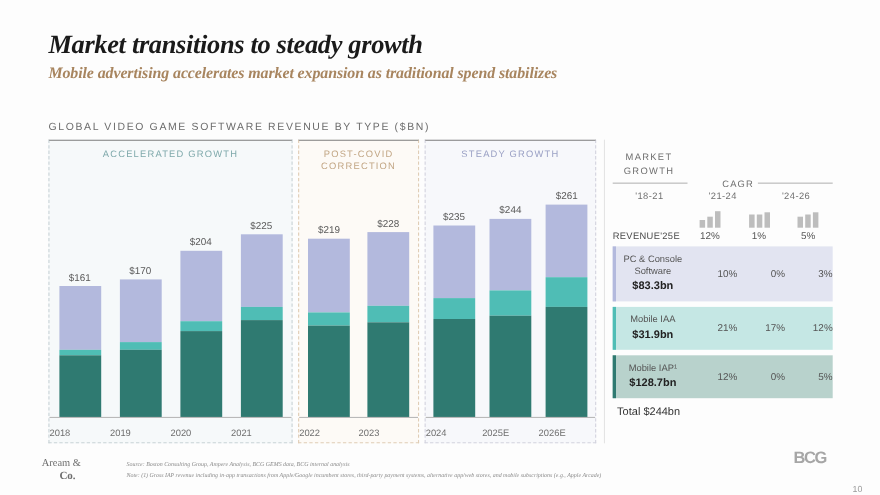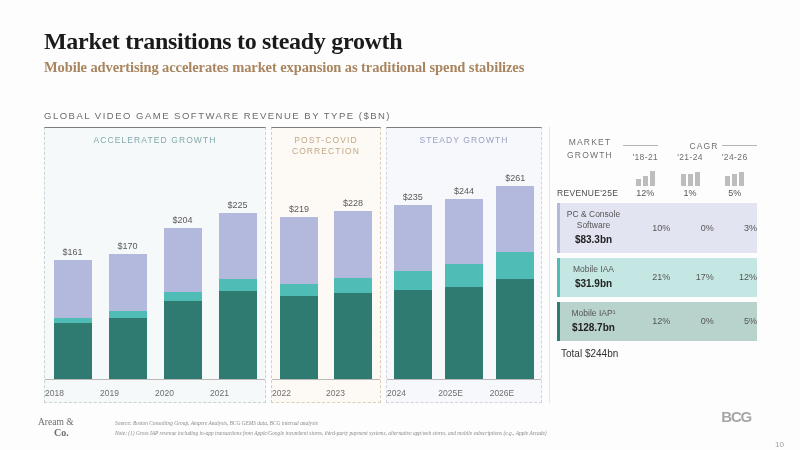--- a/index.html
+++ b/index.html
@@ -6,21 +6,21 @@
   body{
     width:800px;height:450px;overflow:hidden;
     background:#ffffff;
     font-family:"Liberation Sans", sans-serif;
     color:#3c3c3c;
     position:relative;
   }
   .slide{position:absolute;inset:0;background:#fdfdfd;}
 
   
-  .header{position:absolute;left:44px;top:28px;width:700px;}
+  .header{position:absolute;left:44px;top:28px;width:700px;font-style:italic;}
   .title{
     font-family:"Liberation Serif", serif;
     font-size:24px;font-weight:700;color:#1a1a1a;
     letter-spacing:-0.3px;line-height:1.12;
   }
   .subtitle{
     font-family:"Liberation Serif", serif;
     font-size:14.5px;font-weight:700;color:#a8855f;
     letter-spacing:-0.1px;margin-top:4px;line-height:1.15;
   }
@@ -73,21 +73,21 @@
   .bar{width:38px;display:flex;flex-direction:column;justify-content:flex-end;}
   .seg{width:100%;}
 
   .axisline{position:absolute;left:0;right:0;bottom:22px;height:1px;background:#b9b9b9;}
   .axis{position:absolute;left:0;right:0;bottom:4px;display:flex;}
   .axis .tick{flex:1;font-size:8.5px;color:#6e6e6e;}
 
   
   .table{position:absolute;left:549px;top:127px;width:208px;height:276px;
          border-left:1px solid #e4e4e4;box-sizing:border-box;padding-left:7px;}
-  .thead{display:flex;align-items:flex-end;padding-top:9px;}
+  .thead{display:flex;padding-top:9px;flex-direction:column;}
   .thead .lbl{width:66px;font-size:8.5px;letter-spacing:1.2px;color:#6f6f6f;
               text-align:center;line-height:1.5;}
   .cagrbox{flex:1;}
   .cagrtop{display:flex;align-items:center;justify-content:center;gap:4px;margin-bottom:1px;}
   .cagrtop .ln{height:1px;background:#b5b5b5;flex:1;}
   .cagrtop .tx{font-size:8.5px;letter-spacing:1.1px;color:#6f6f6f;margin-left:28px;}
   .cagrcols{display:flex;}
   .cagrcols div{flex:1;text-align:center;font-size:8.5px;color:#6f6f6f;letter-spacing:.4px;}
 
   .sparkrow{display:flex;align-items:flex-end;margin-top:6px;}

